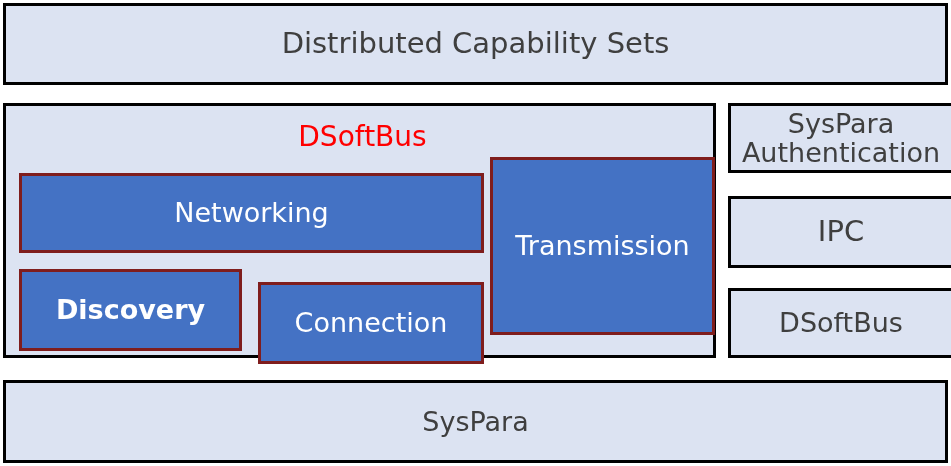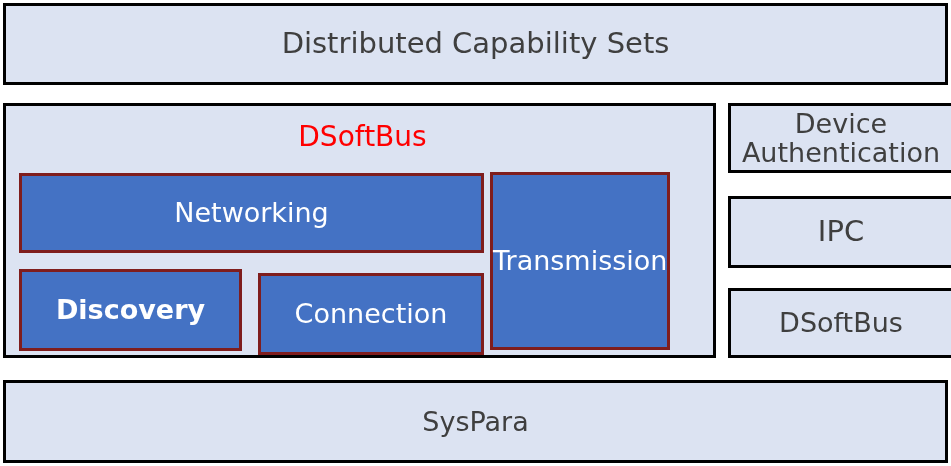--- a/index.html
+++ b/index.html
@@ -78,28 +78,28 @@
   }
 
   #discovery {
     left: 13px; top: 163px;
     width: 223px; height: 82px;
     font-size: 27px;
     font-weight: bold;
   }
 
   #connection {
-    left: 252px; top: 167px;
+    left: 252px; top: 176px;
     width: 226px; height: 82px;
     font-size: 27px;
   }
 
   #transmission {
-    left: 484px; top: 66px;
-    width: 180px; height: 178px;
+    left: 484px; top: 51px;
+    width: 225px; height: 178px;
     font-size: 27px;
   }
 
   #device-authentication {
     left: 728px; top: 103px;
     width: 226px; height: 70px;
     font-size: 27px;
     padding: 0 1px;
   }
 
@@ -151,21 +151,21 @@
     <div class="box blue" id="connection">
       <span class="label-text">Connection</span>
     </div>
 
     <div class="box blue" id="transmission">
       <span class="label-text">Transmission</span>
     </div>
   </div>
 
   <div class="box light" id="device-authentication">
-    <span class="label-text">Device Authentication</span>
+    <span class="label-text">SysPara Authentication</span>
   </div>
 
   <div class="box light" id="ipc">
     <span class="label-text">IPC</span>
   </div>
 
   <div class="box light" id="syspara">
     <span class="label-text">DSoftBus</span>
   </div>
 

